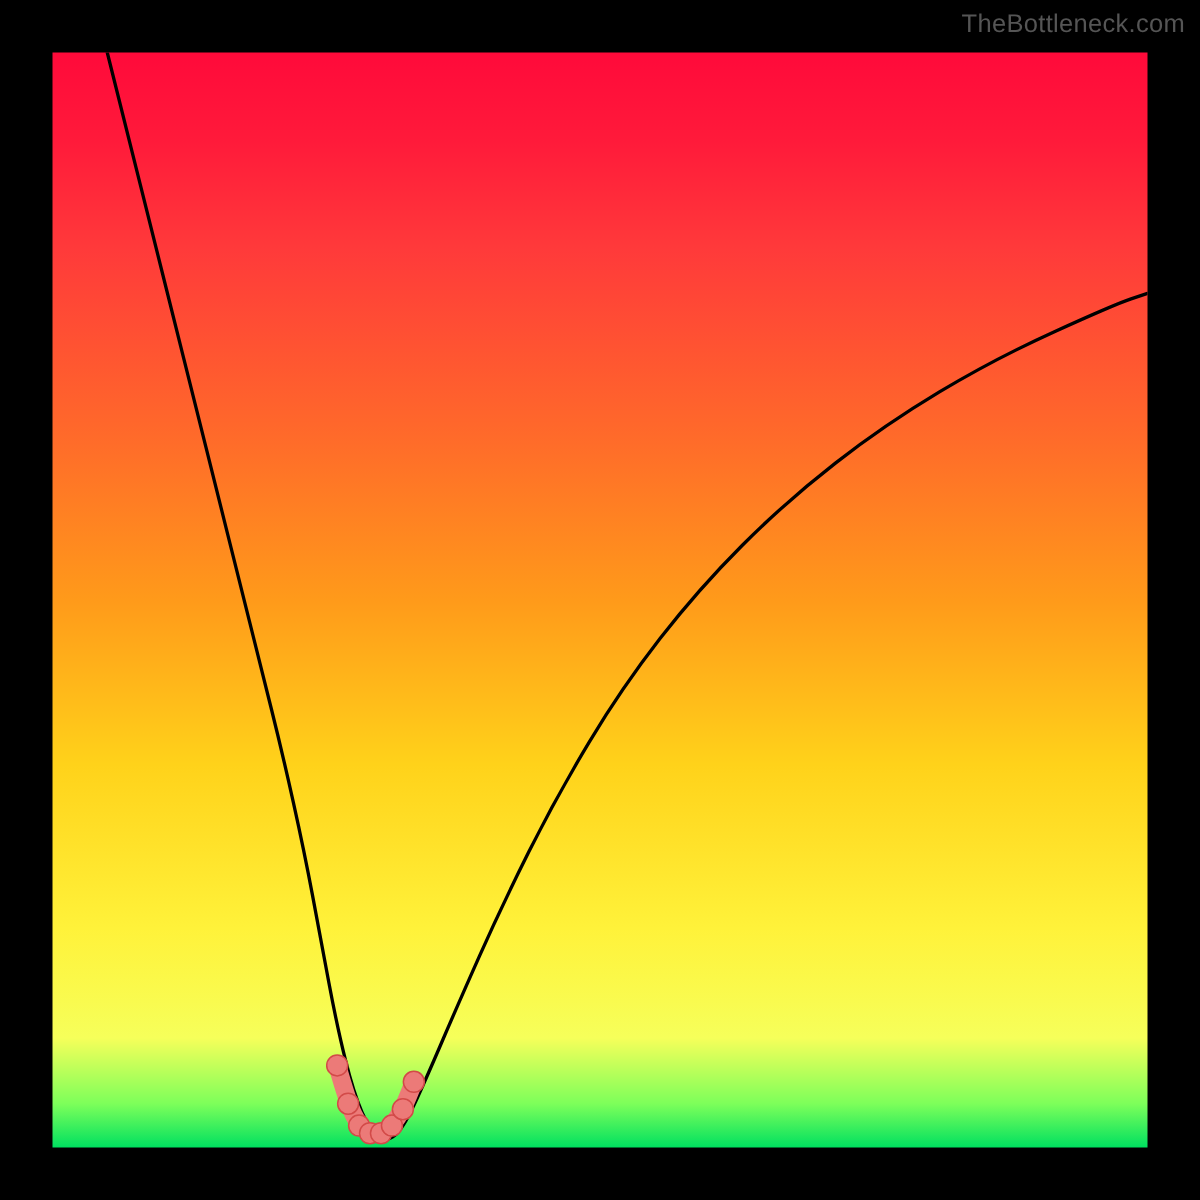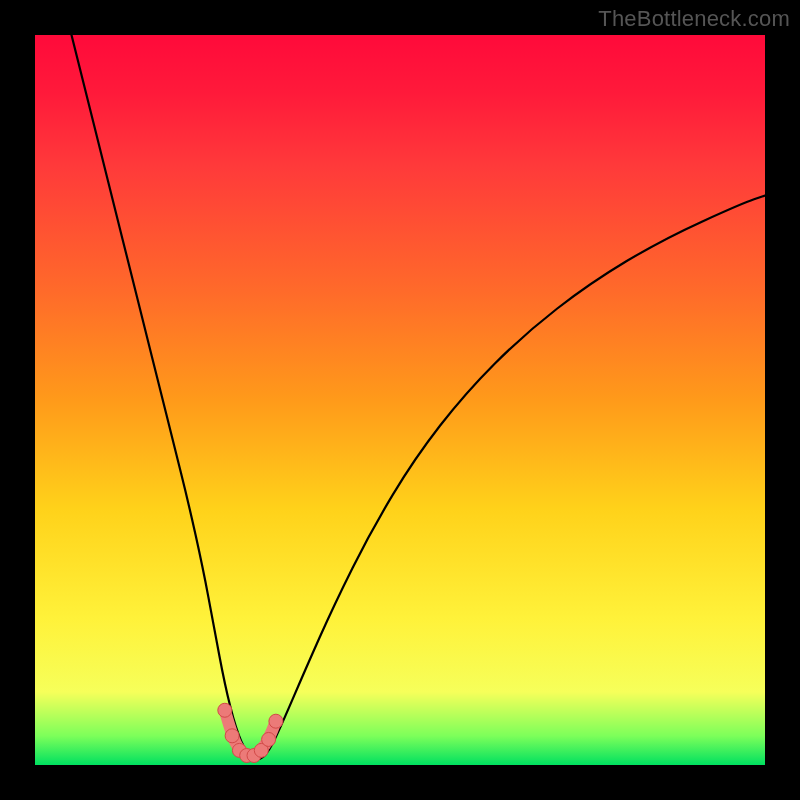--- a/index.html
+++ b/index.html
@@ -43,21 +43,21 @@
     left: 0;
     top: 0;
     width: 730px;
     height: 730px;
   }
   .watermark {
     position: absolute;
     top: 6px;
     right: 10px;
     color: #555;
-    font-size: 22px;
+    font-size: 17px;
     letter-spacing: 0.2px;
     user-select: none;
   }
 </style>
 </head>
 <body>
 
 <div class="frame">
   <div class="watermark">TheBottleneck.com</div>
 

